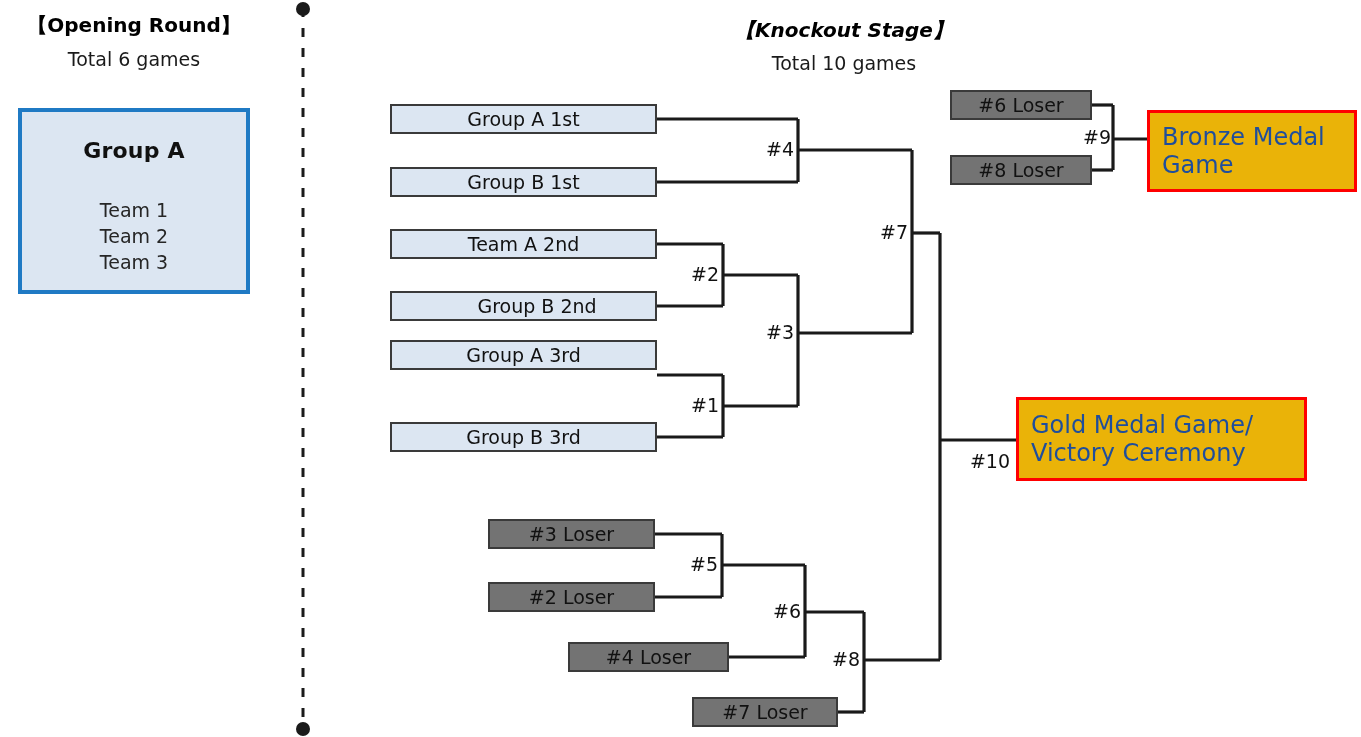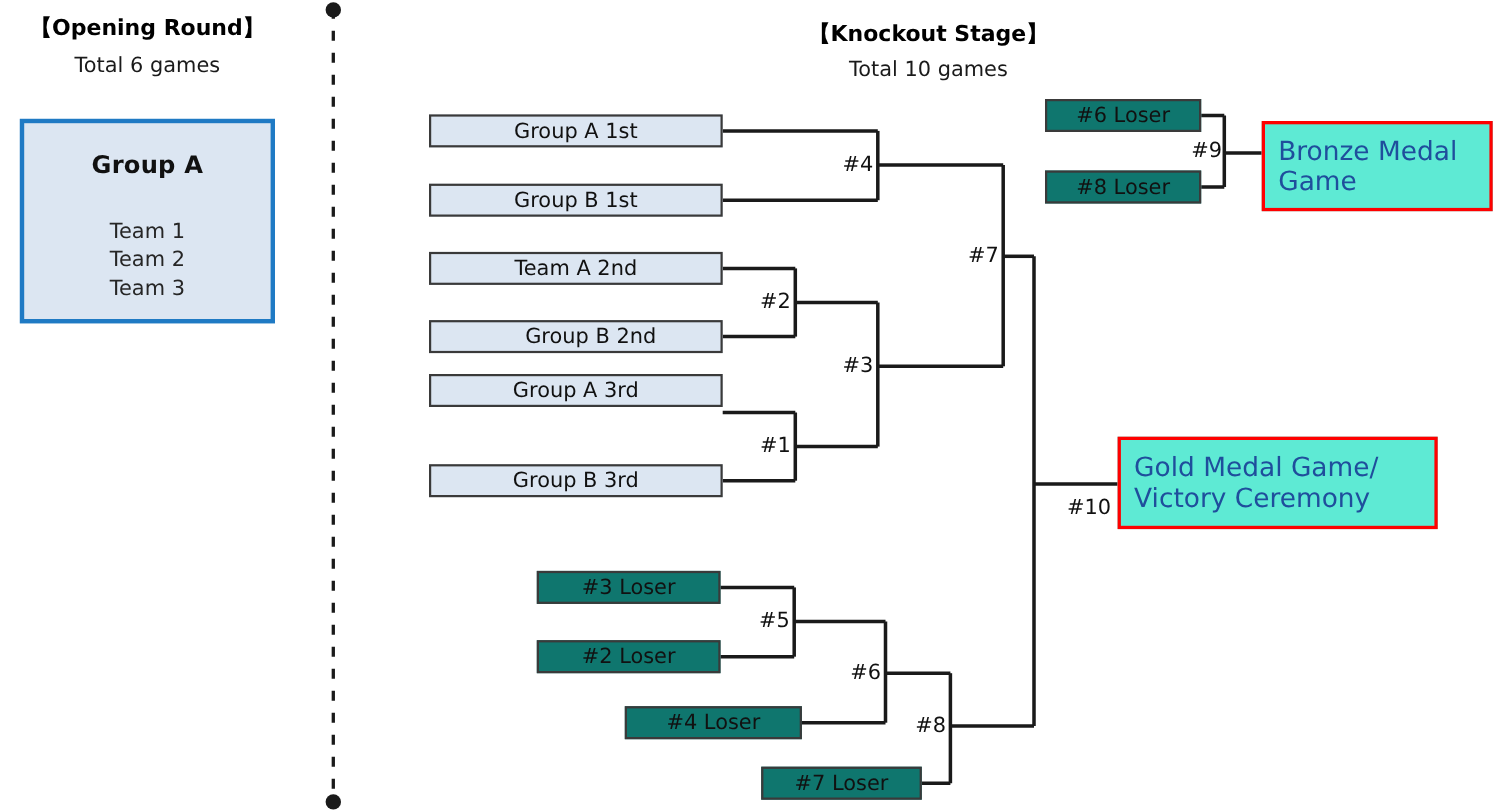--- a/index.html
+++ b/index.html
@@ -74,37 +74,37 @@
     box-sizing: border-box;
     border: 2px solid #3a3a3a;
     display: flex;
     align-items: center;
     justify-content: center;
     font-size: 19px;
     color: #111111;
     white-space: nowrap;
   }
   .seed.blue { background: #dce6f2; }
-  .seed.pink { background: #0f766e; text-align: center; }
+  .seed.pink { background: #737373; text-align: center; }
 
   
   .match-no {
     position: absolute;
     font-size: 19px;
     color: #111111;
     white-space: nowrap;
     text-align: right;
   }
 
   
   .medal {
     position: absolute;
     box-sizing: border-box;
     border: 3px solid #ff0000;
-    background: #5eead4;
+    background: #eab308;
     display: flex;
     flex-direction: column;
     justify-content: center;
     padding-left: 12px;
     font-size: 24px;
     color: #1f4e9c;
     line-height: 1.18;
     white-space: nowrap;
   }
   .medal span { display: block; }
@@ -173,21 +173,21 @@
   <div class="group-box" style="left:18px; top:108px; width:232px; height:186px;gap:12px;">
     <div class="group-name">Group A</div>
     <div class="group-teams">
       <span>Team 1</span>
       <span>Team 2</span>
       <span>Team 3</span>
     </div>
   </div>
 
 
-  <div class="hdr-title" style="left:650px; top:17px; width:388px;">【Knockout Stage】</div>
+  <div class="hdr-title" style="left:650px; top:17px; width:388px;font-style:italic;">【Knockout Stage】</div>
   <div class="hdr-sub" style="left:650px; top:52px; width:388px;">Total 10 games</div>
 
   <div class="seed blue" style="left:390px; top:104px; width:267px; height:30px;">Group A 1st</div>
   <div class="seed blue" style="left:390px; top:167px; width:267px; height:30px;">Group B 1st</div>
 
   <div class="seed blue" style="left:390px; top:229px; width:267px; height:30px;">Team A 2nd</div>
   <div class="seed blue" style="left:390px; top:291px; width:267px; height:30px;padding-left:27px;">Group B 2nd</div>
 
   <div class="seed blue" style="left:390px; top:340px; width:267px; height:30px;">Group A 3rd</div>
   <div class="seed blue" style="left:390px; top:422px; width:267px; height:30px;">Group B 3rd</div>

